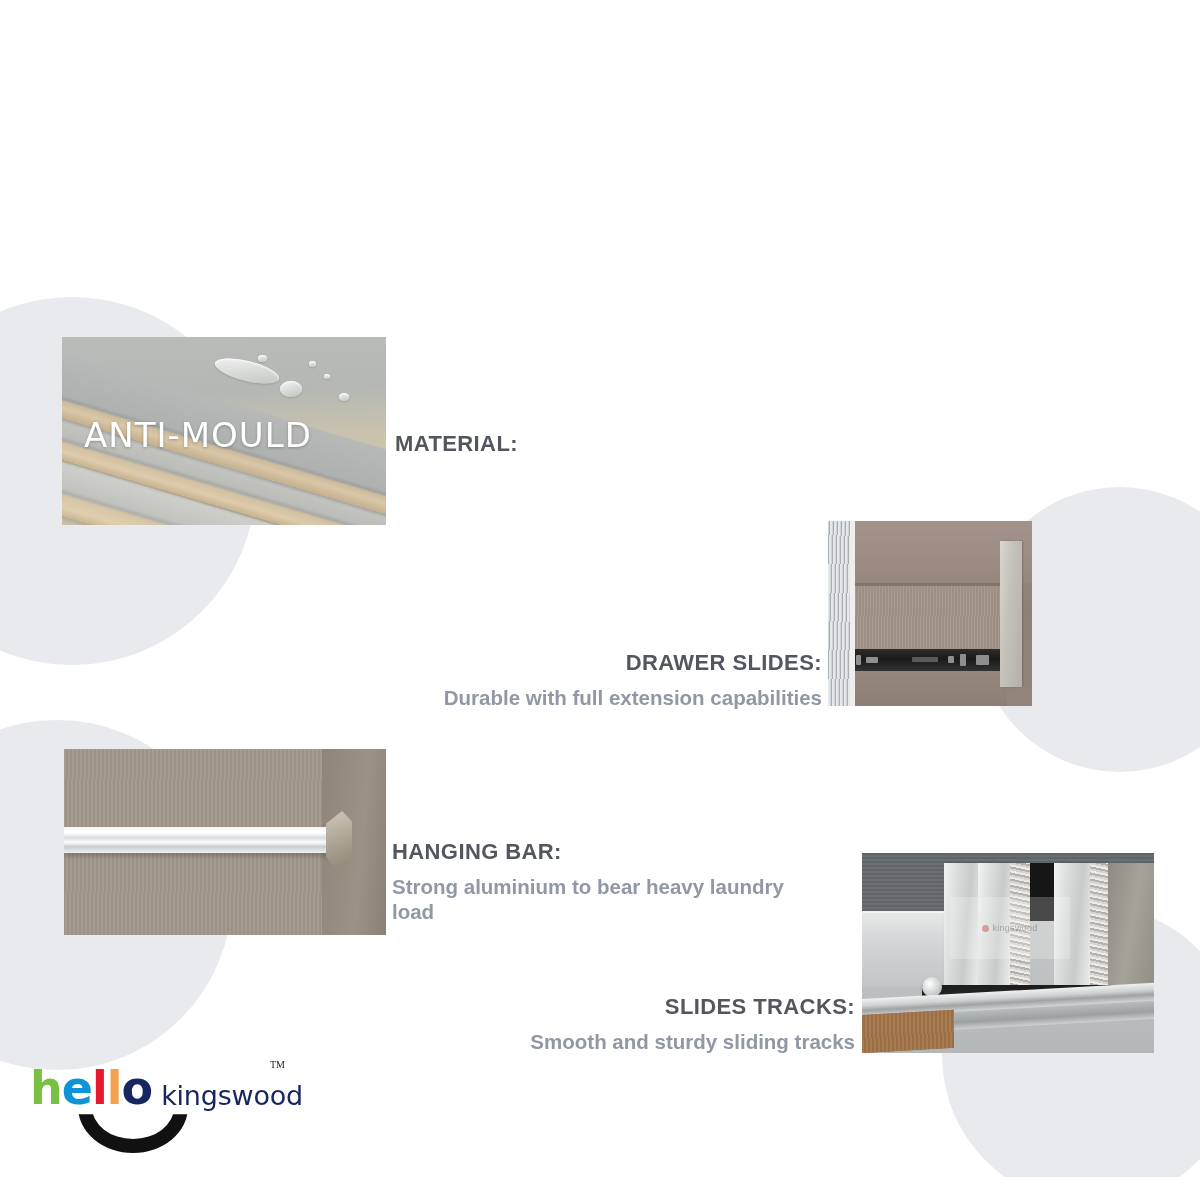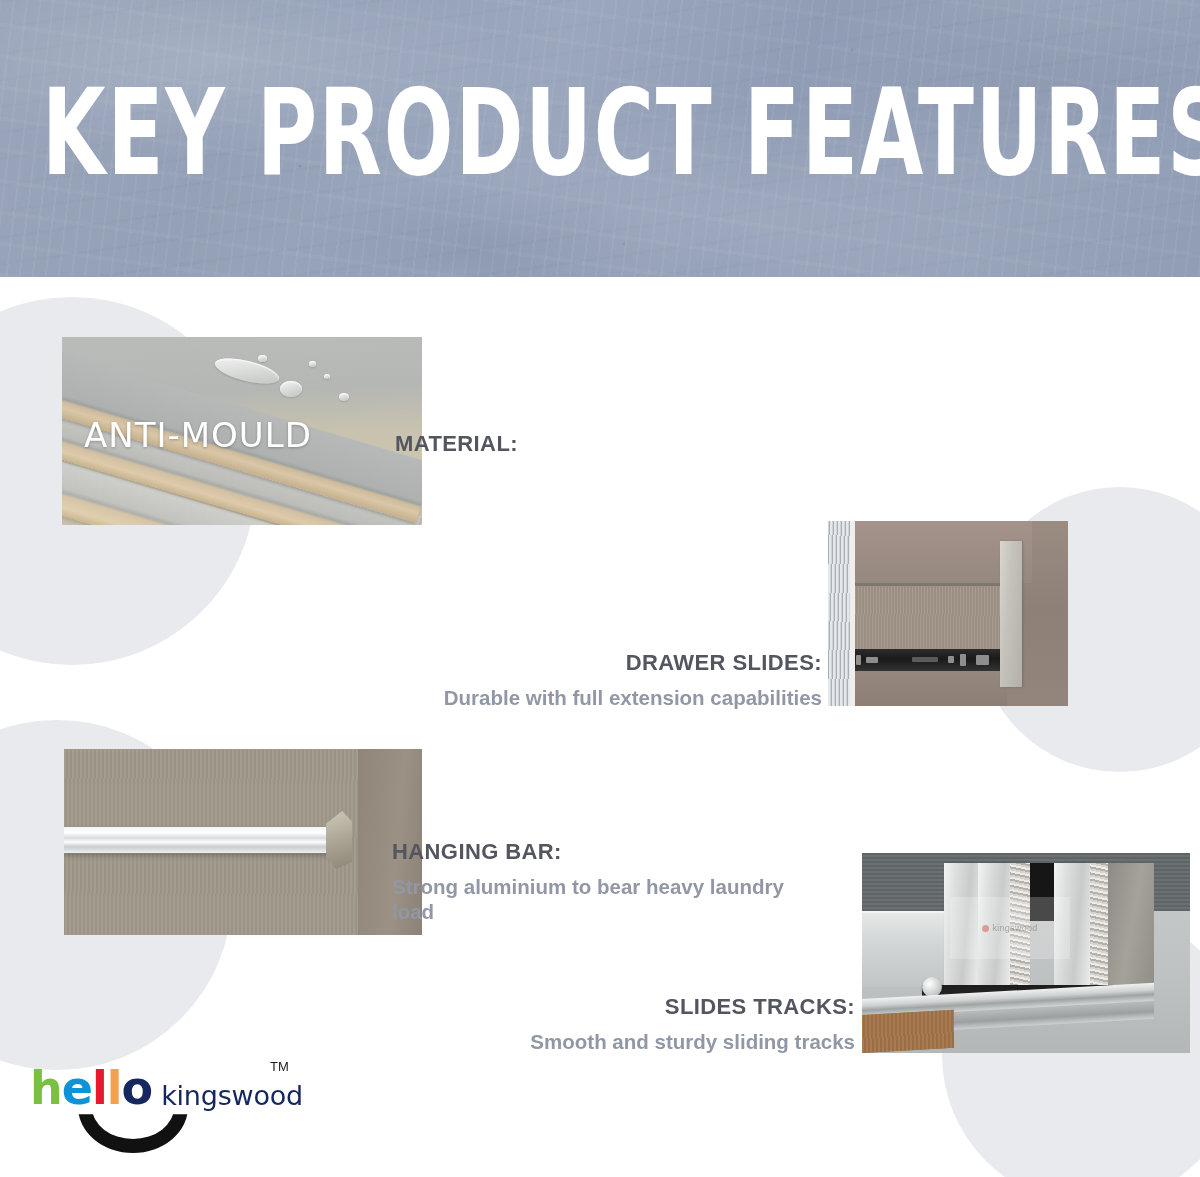--- a/index.html
+++ b/index.html
@@ -57,21 +57,21 @@
   }
 
   
   .circle{position:absolute;border-radius:50%;background:#e8eaee;z-index:0;}
   .circle-tl{left:-112px;top:297px;width:368px;height:368px;}
   .circle-ml{left:-118px;top:720px;width:350px;height:350px;}
   .circle-mr{right:-62px;top:487px;width:285px;height:285px;}
   .circle-br{right:-42px;top:905px;width:300px;height:300px;}
 
   
-  .photo{position:absolute;overflow:hidden;z-index:2;background:#cfcabc;padding-left:36px;}
+  .photo{position:absolute;overflow:hidden;z-index:2;background:#cfcabc;}
 
   
   .photo-plywood{left:62px;top:337px;width:324px;height:188px;}
   .ply-bg{position:absolute;inset:0;
     background:linear-gradient(178deg,#b9bcb9 0%,#b4b7b4 30%,#c8c2ae 52%,#cdc6b0 72%,#c6bfa9 100%);}
   .ply-board{position:absolute;transform-origin:left center;}
   
   .b1{left:-40px;top:6px;width:420px;height:62px;transform:rotate(16.5deg);
       background:linear-gradient(180deg,#b6b9b7 0%,#aeb1af 64%,#9fa3a0 70%,#cdbb9d 74%,#d9c7a7 84%,#c5b08d 100%);
       box-shadow:0 2px 3px rgba(0,0,0,.18);}
@@ -207,40 +207,37 @@
   .lg-e{color:#0d93d6;}
   .lg-l1{color:#e8192c;}
   .lg-l2{color:#f3a14e;}
   .lg-o{color:#16275f;}
   .logo-king{
     font-family:"DejaVu Sans","Liberation Sans",sans-serif;
     font-weight:400;font-size:27px;line-height:27px;color:#16275f;
     margin-left:9px;margin-bottom:2px;letter-spacing:-.2px;
   }
   .logo-tm{
-    font-family:Liberation Sans, sans-serif;
-    font-size:13px;color:#1d1d1d;position:absolute;left:240px;top:-4px;font-weight:400;
+    font-family:Liberation Serif, serif;
+    font-size:10px;color:#1d1d1d;position:absolute;left:240px;top:-4px;font-weight:400;
   }
   .logo-smile{
     position:absolute;left:48px;top:50px;width:110px;height:46px;overflow:hidden;
   }
   .logo-smile i{
     position:absolute;left:0;top:-52px;width:110px;height:92px;
     border-radius:50%;border:14px solid #111111;box-sizing:border-box;
     clip-path:polygon(0 58%,100% 58%,100% 100%,0 100%);
   }
 </style>
 </head>
 <body>
 
 <div class="page">
 
-  <div class="header">
-    <div class="header-title">KEY PRODUCT FEATURES</div>
-  </div>
 
   <div class="circle circle-tl"></div>
   <div class="circle circle-mr"></div>
   <div class="circle circle-ml"></div>
   <div class="circle circle-br"></div>
 
   <div class="photo photo-plywood">
     <div class="ply-bg"></div>
     <div class="ply-board b3"></div>
     <div class="ply-board b2"></div>

